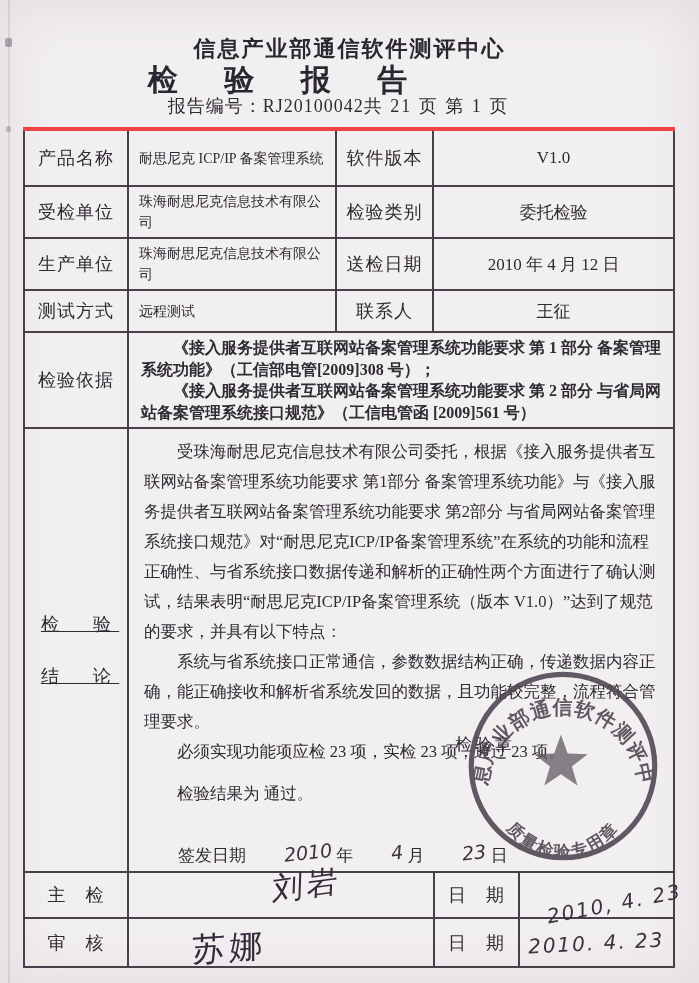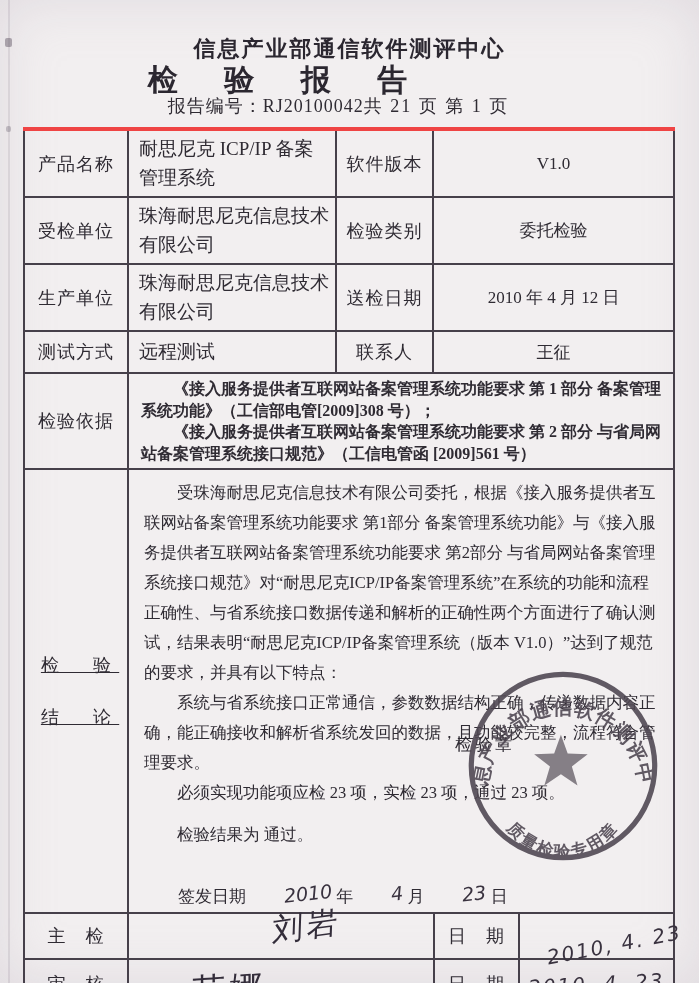--- a/index.html
+++ b/index.html
@@ -26,21 +26,21 @@
   .meta-left{letter-spacing:1px;}
   .meta-right{letter-spacing:2px;padding-right:28px;}
 
   
   .table-wrap{position:absolute;left:23px;top:127px;width:652px;}
   table{border-collapse:collapse;table-layout:fixed;width:650px;background:transparent;}
   td{border:2px solid #46404a;vertical-align:middle;overflow:visible;}
   .t-top{border-top:4px solid #ef4444;border-radius:21px;}
   .t-bottom{margin-top:-2px;}
   td.lbl{text-align:center;font-size:18px;letter-spacing:1px;color:#2f2b33;}
-  td.val-l{font-size:19px;padding:4px 6px 4px 10px;line-height:1.5;}
+  td.val-l{font-size:14px;padding:4px 6px 4px 10px;line-height:1.5;}
   td.val-c{text-align:center;font-size:17px;padding:2px 4px;}
   .r1{height:57px;} .r2{height:52px;} .r3{height:52px;} .r4{height:42px;}
   .r5{height:86px;} .r6{height:378px;}
   .b1{height:45px;} .b2{height:44px;}
 
   
   td.basis-cell{vertical-align:middle;padding:4px 12px 4px 12px;font-weight:bold;}
   .basis-cell p{margin:0;font-size:16px;line-height:21.5px;text-indent:2em;}
 
   

